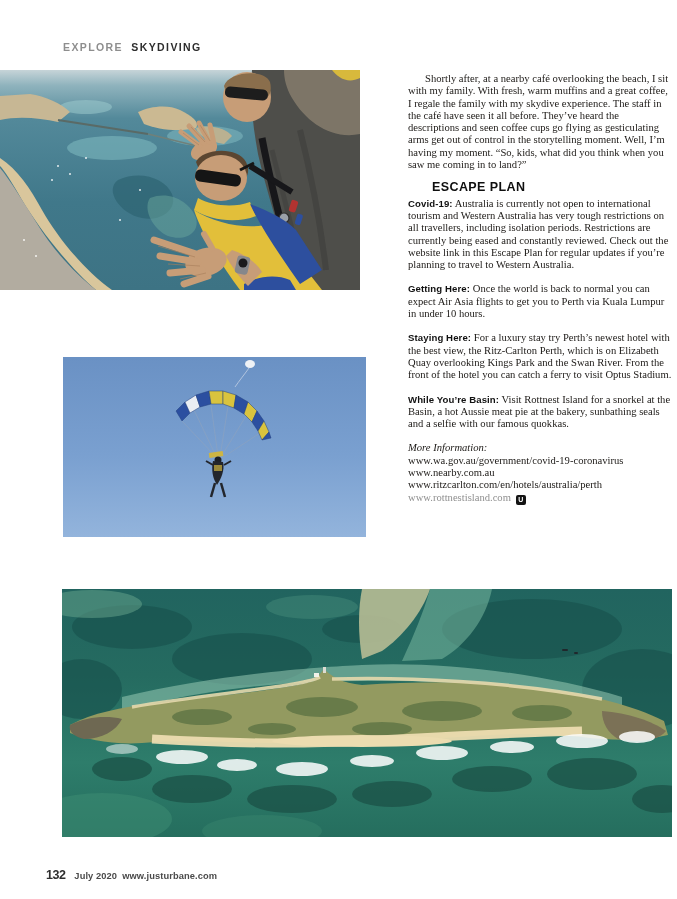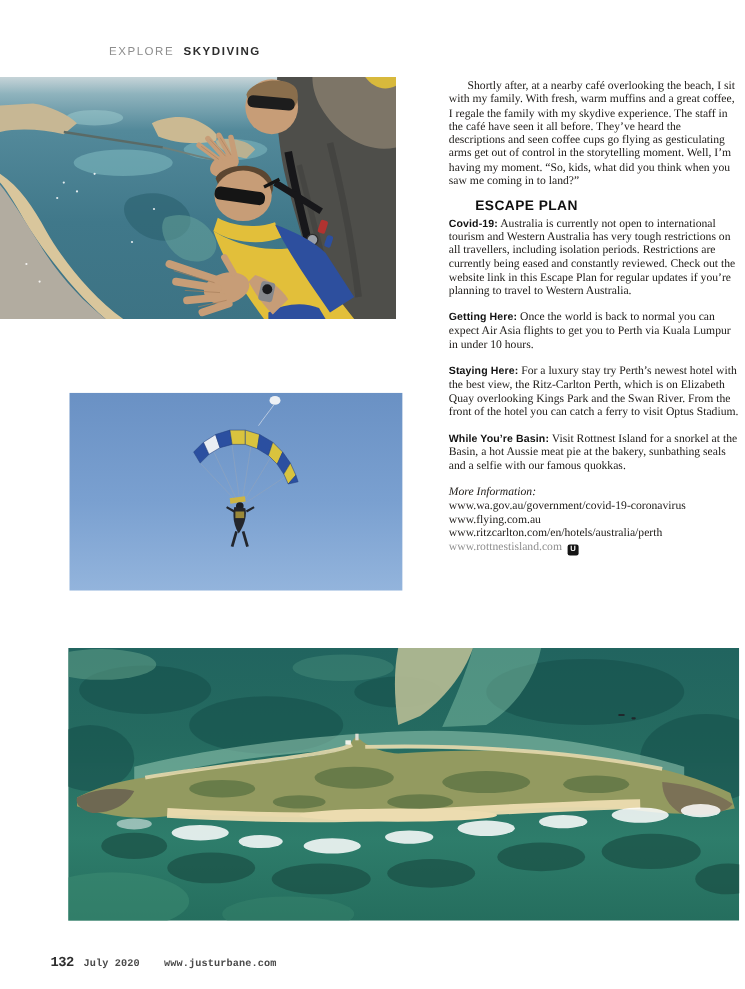--- a/index.html
+++ b/index.html
@@ -1,21 +1,21 @@
 <!DOCTYPE html>
 <html><head>
 <meta charset="utf-8">
 <style>
   html,body{margin:0;padding:0;background:#ffffff;}
   .page{position:relative;width:677px;height:899px;background:#ffffff;overflow:hidden;
         font-family:"Liberation Serif",serif;color:#1e1b1a;}
   
   .kicker{position:absolute;left:63px;top:41px;font-family:"Liberation Sans",sans-serif;
           font-size:10.5px;letter-spacing:1.4px;}
-  .kicker .section{color:#8e8e8e;font-weight:400;margin-left:36px;}
+  .kicker .section{color:#8e8e8e;font-weight:700;}
   .kicker .topic{color:#2d2d2d;font-weight:700;margin-left:4px;}
   
   .photo{position:absolute;display:block;}
   .photo svg{display:block;width:100%;height:100%;}
   .photo-freefall{left:0;top:70px;width:360px;height:220px;}
   .photo-canopy{left:63px;top:357px;width:303px;height:180px;}
   .photo-island{left:62px;top:589px;width:610px;height:248px;}
   
   .column{position:absolute;left:408px;top:73px;width:264px;font-size:10.6px;line-height:12.3px;
           color:#1c1916;text-align:left;}
@@ -27,24 +27,24 @@
         letter-spacing:0.1px;color:#111;text-align:center;}
   .more-info{margin-top:2px;}
   .mi-label{font-style:italic;}
   .mi-link{display:block;}
   .mi-last{color:#8f8f8f;}
   .end-mark{display:inline-block;width:10px;height:10px;background:#141414;color:#ffffff;
         border-radius:2px;font-family:"Liberation Sans",sans-serif;font-weight:700;font-size:7px;
         line-height:10px;text-align:center;margin-left:5px;vertical-align:-1px;}
   
   .footer{position:absolute;left:46px;top:868px;display:flex;align-items:baseline;
-          font-family:Liberation Mono, monospace;color:#3a3a3a;}
+          font-family:Liberation Sans, sans-serif;color:#3a3a3a;}
   .page-number{font-weight:700;font-size:12.5px;letter-spacing:-0.5px;color:#2e2e2e;}
   .issue{font-size:9.3px;font-weight:700;color:#4a4a4a;margin-left:9px;letter-spacing:0.1px;}
-  .site{font-size:9.3px;font-weight:700;color:#4a4a4a;margin-left:22px;letter-spacing:0.1px;text-align:right;}
+  .site{font-size:9.3px;font-weight:700;color:#4a4a4a;margin-left:5px;letter-spacing:0.1px;text-align:right;}
 </style>
 </head>
 <body>
 
 <div class="page">
 
   <div class="kicker">
     <span class="section">EXPLORE</span>
     <span class="topic">SKYDIVING</span>
   </div>
@@ -277,21 +277,21 @@
 
     <p><span class="lead">Getting Here:</span> <span>Once the world is back to normal you can expect Air Asia flights to get you to Perth via Kuala Lumpur in under 10 hours.</span></p>
 
     <p><span class="lead">Staying Here:</span> <span>For a luxury stay try Perth’s newest hotel with the best view, the Ritz-Carlton Perth, which is on Elizabeth Quay overlooking Kings Park and the Swan River. From the front of the hotel you can catch a ferry to visit Optus Stadium.</span></p>
 
     <p><span class="lead">While You’re Basin:</span> <span>Visit Rottnest Island for a snorkel at the Basin, a hot Aussie meat pie at the bakery, sunbathing seals and a selfie with our famous quokkas.</span></p>
 
     <div class="more-info">
       <span class="mi-label">More Information:</span>
       <span class="mi-link">www.wa.gov.au/government/covid-19-coronavirus</span>
-      <span class="mi-link">www.flying.com.au</span>
+      <span class="mi-link">www.nearby.com.au</span>
       <span class="mi-link">www.ritzcarlton.com/en/hotels/australia/perth</span>
       <span class="mi-link"><span class="mi-last">www.rottnestisland.com</span><span class="end-mark">U</span></span>
     </div>
   </div>
 
   <div class="footer">
     <span class="page-number">132</span>
     <span class="issue">July 2020</span>
     <span class="site">www.justurbane.com</span>
   </div>

